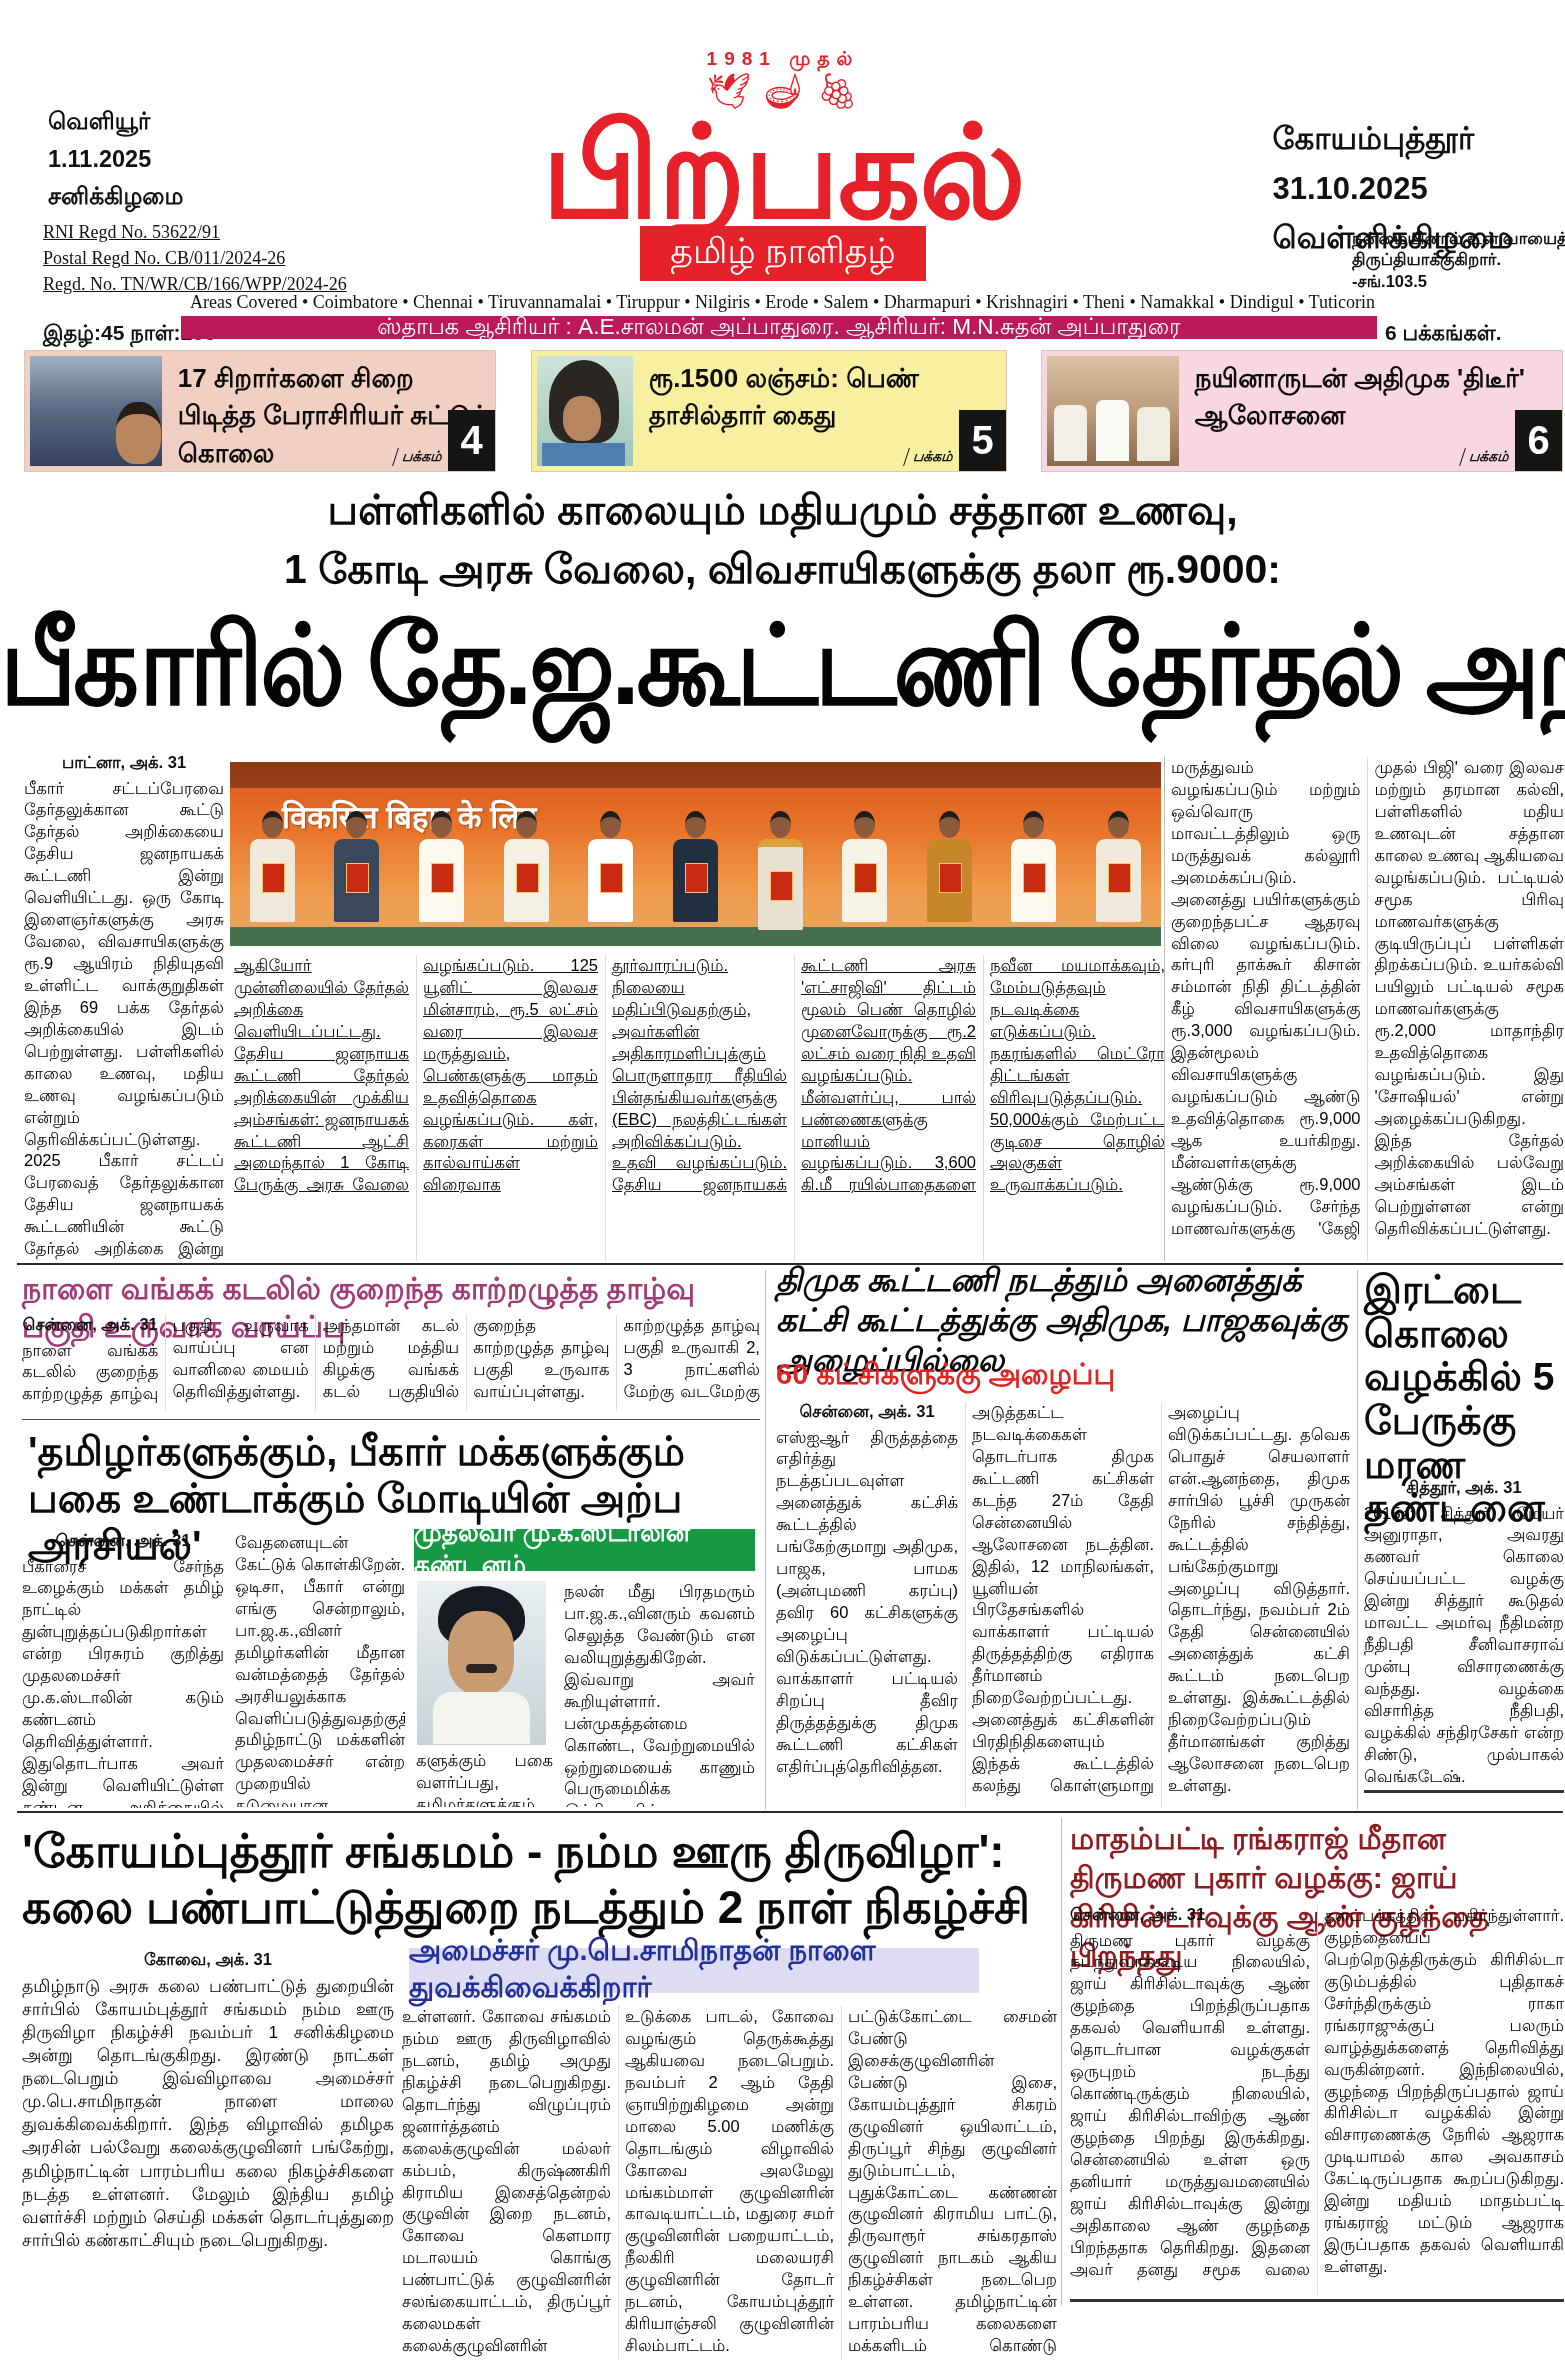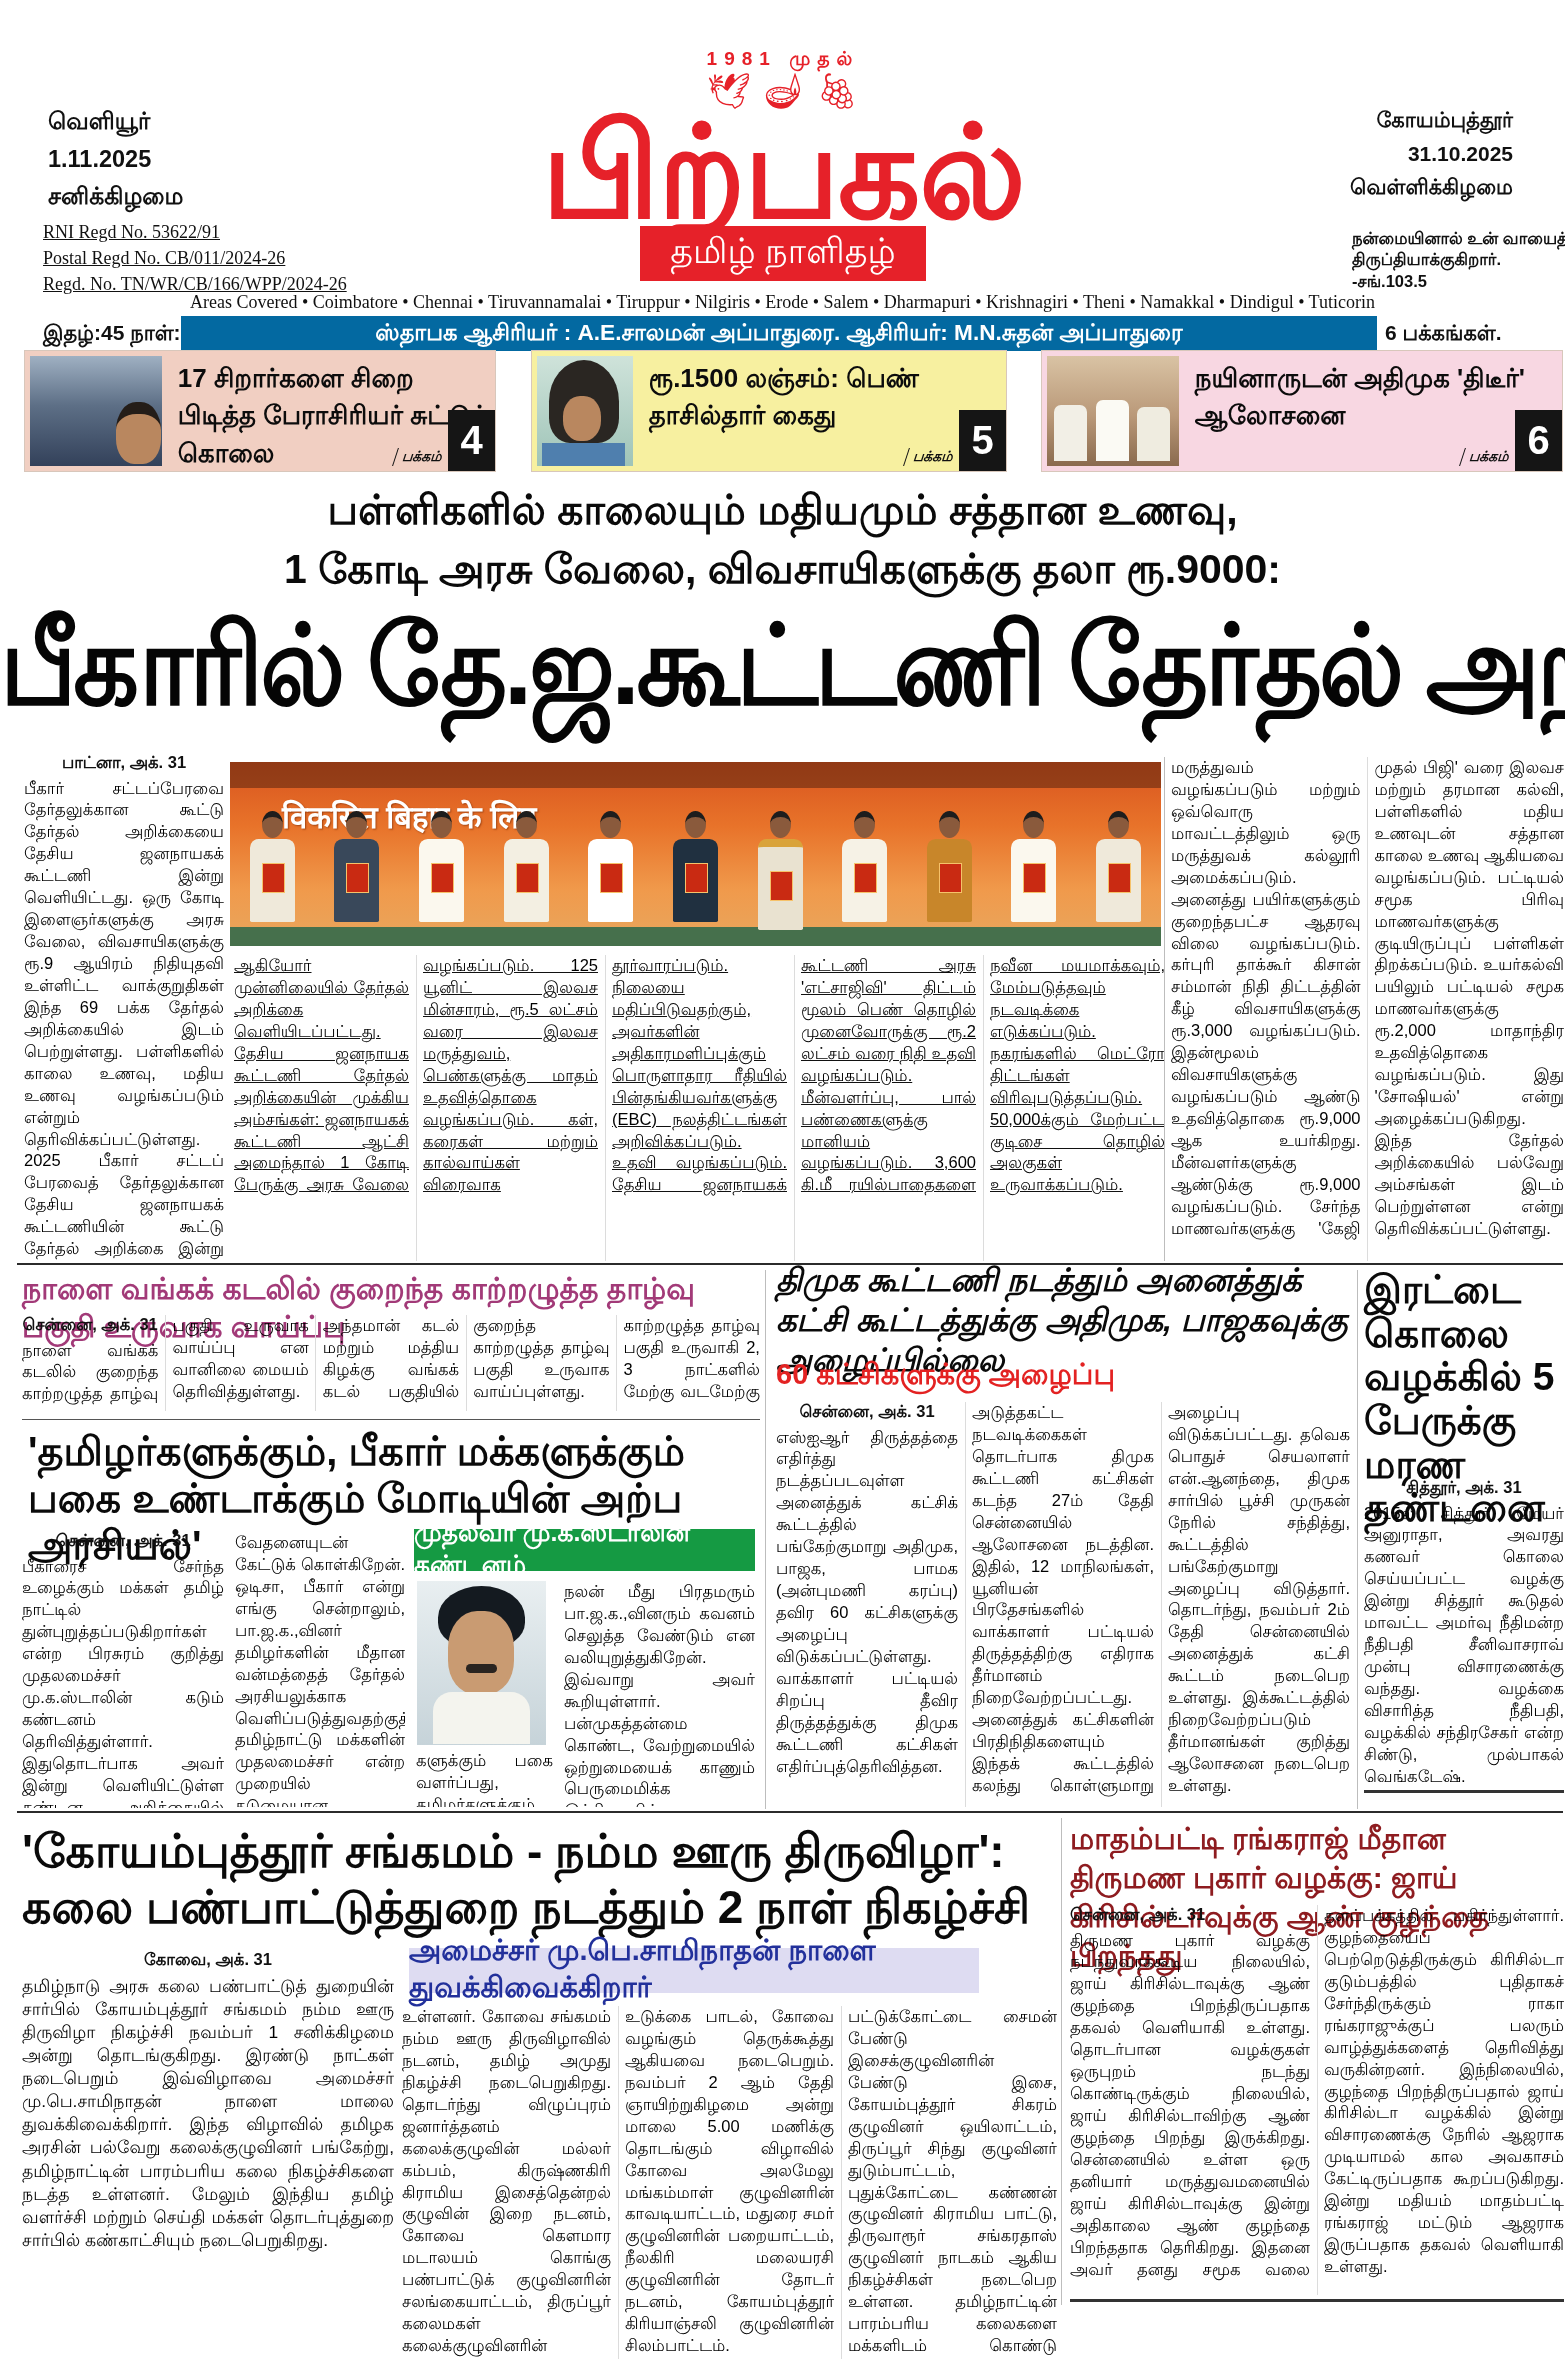--- a/index.html
+++ b/index.html
@@ -47,37 +47,37 @@
   </div>
 
   <div class="abs center" style="left:522px;top:48px;width:522px;">
     <div style="color:#e62129;font-size:19px;letter-spacing:7px;font-weight:bold;">1981 முதல்</div>
     <div style="font-size:35px;color:#e62129;line-height:1.1;">🕊︎ 🪔︎ 🍇︎</div>
     <div style="color:#e62129;font-size:129px;font-weight:800;line-height:0.95;letter-spacing:-1.7px;white-space:nowrap;">பிற்பகல்</div>
     <div style="display:inline-block;background:#e62129;color:#fff;font-size:35px;font-weight:normal;
                 padding:5.2px 30px;margin-top:-7px;">தமிழ் நாளிதழ்</div>
   </div>
 
-  <div class="abs bold" style="right:52px;top:103px;font-size:21px;line-height:1.6;text-align:right;">
+  <div class="abs bold" style="right:52px;top:114px;font-size:31px;line-height:1.6;text-align:left;">
     <div>கோயம்புத்தூர்</div>
     <div>31.10.2025</div>
     <div>வெள்ளிக்கிழமை</div>
   </div>
 
   <div class="abs bold" style="left:1352px;top:228px;width:217px;font-size:16.5px;line-height:1.3;">
     <div>நன்மையினால் உன் வாயைத் திருப்தியாக்குகிறார்.</div>
     <div>-சங்.103.5</div>
   </div>
 
   <div class="abs serif center" style="left:0;top:292px;width:1565px;font-size:18px;">Areas Covered • Coimbatore  • Chennai • Tiruvannamalai • Tiruppur • Nilgiris • Erode • Salem • Dharmapuri • Krishnagiri • Theni • Namakkal • Dindigul • Tuticorin</div>
 
   <div class="abs" style="left:0;top:316px;width:1565px;height:35px;">
     <div class="abs bold" style="left:43px;top:5.2px;font-size:21px;">இதழ்:45 நாள்:186</div>
-    <div class="abs" style="left:181px;top:0;width:1196px;height:35px;background:#0369a1;color:#ffffff;
-                display:flex;align-items:center;justify-content:center;font-size:22.6px;font-weight:bold;">ஸ்தாபக ஆசிரியர் : A.E.சாலமன் அப்பாதுரை. ஆசிரியர்: M.N.சுதன் அப்பாதுரை</div>
+    <div class="abs" style="left:181px;top:0;width:1196px;height:23px;background:#be185d;color:#ffffff;
+                display:flex;align-items:center;justify-content:center;font-size:22.6px;font-weight:normal;">ஸ்தாபக ஆசிரியர் : A.E.சாலமன் அப்பாதுரை. ஆசிரியர்: M.N.சுதன் அப்பாதுரை</div>
     <div class="abs bold" style="left:1385px;top:5.2px;font-size:21px;">6 பக்கங்கள். ரூ.7.00</div>
   </div>
 
   <div class="abs teaser" style="left:24px;top:350px;width:470px;height:120px;background:#f1cfc2;">
     <div class="photo" style="background:linear-gradient(180deg,#9fb0c2 0%,#5d6f86 45%,#33415a 100%);">
       <div class="abs" style="right:1.7px;bottom:1.7px;width:45px;height:50px;border-radius:45% 45% 40% 40%;
            background:#b9875f;border-top:12px solid #241d18;"></div>
     </div>
     <div class="t-label">17 சிறார்களை சிறை பிடித்த பேராசிரியர் சுட்டுக் கொலை</div>
     <div class="pagebadge">

